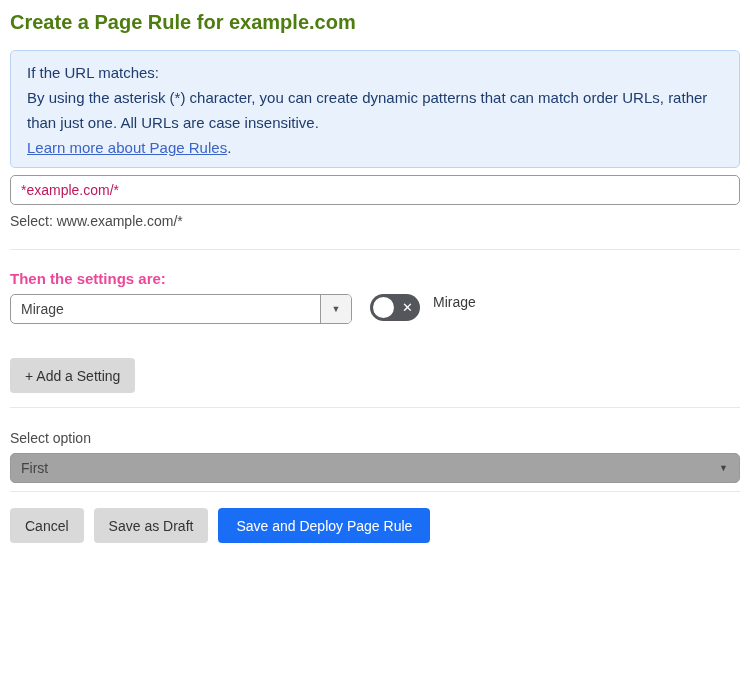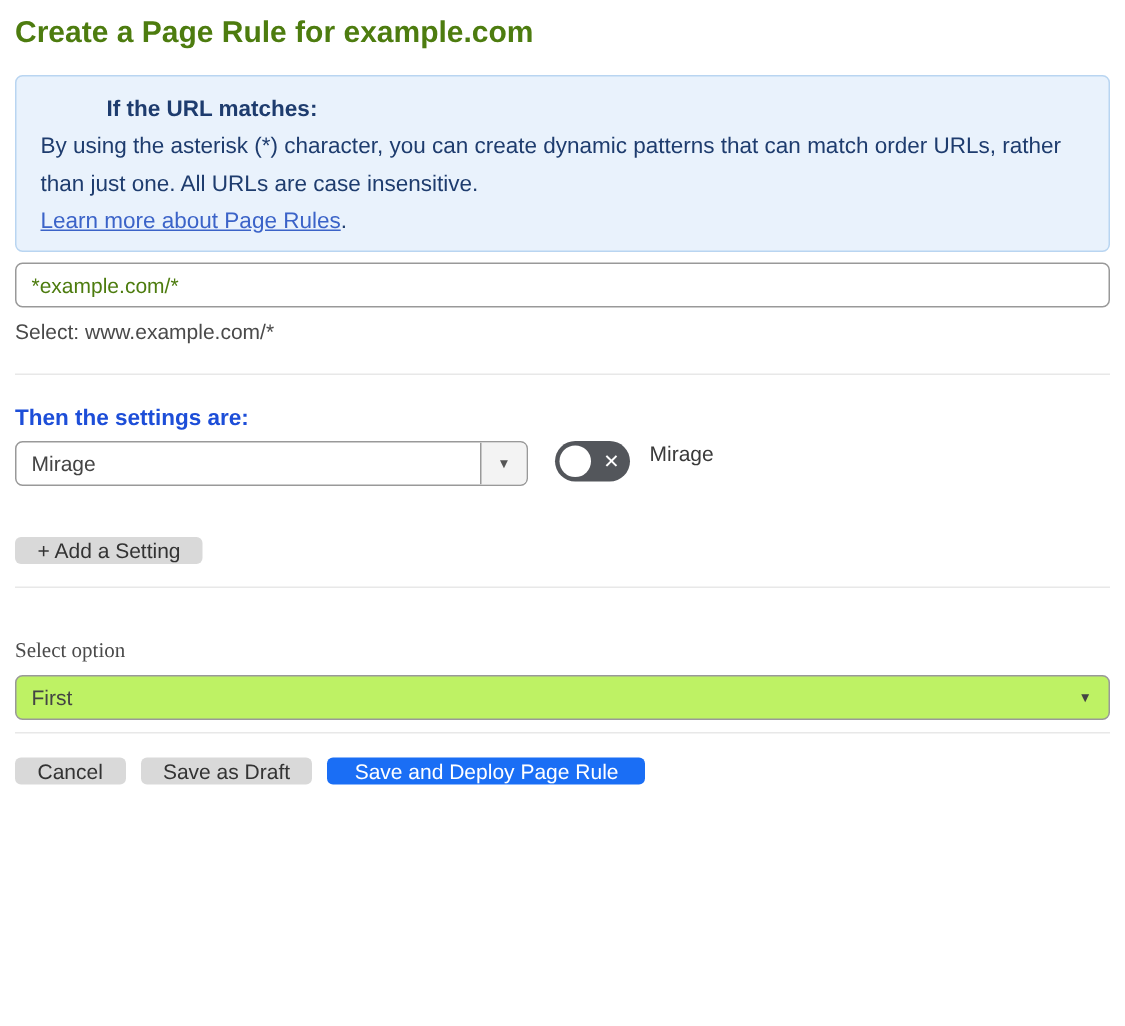--- a/index.html
+++ b/index.html
@@ -24,21 +24,21 @@
   .info-box {
     margin-top: 14px;
     background: #e9f2fc;
     border: 1px solid #b9d5f1;
     border-radius: 5px;
     padding: 9px 16px 7px 16px;
     font-size: 15px;
     line-height: 25px;
     color: #1e3c6e;
   }
-  .info-heading { font-weight: bold; margin-left: 44px; }
+  .info-heading { font-weight: normal; }
   .info-link {
     color: #3b63c8;
     text-decoration: underline;
     cursor: pointer;
   }
   .info-link-suffix { color: #1e3c6e; }
 
   .field-label {
     margin-top: 18px;
     font-size: 14px;
@@ -48,21 +48,21 @@
   .text-input {
     display: block;
     margin-top: 7px;
     width: 730px;
     height: 30px;
     border: 1px solid #999999;
     border-radius: 5px;
     padding: 0 10px;
     font-size: 14px;
     font-family: "Liberation Sans", sans-serif;
-    color: #4d7c0f;
+    color: #be185d;
     background: #ffffff;
     outline: none;
   }
 
   .helper-text {
     margin-top: 5px;
     font-size: 14px;
     line-height: 23px;
     color: #4a4a4a;
   }
@@ -70,21 +70,21 @@
   .divider {
     border: none;
     border-top: 1px solid #e8e8e8;
     margin: 16px 0 0 0;
   }
 
   .section-heading {
     margin-top: 20px;
     font-size: 15px;
     font-weight: bold;
-    color: #1d4ed8;
+    color: #ec4899;
   }
 
   
   .setting-row {
     margin-top: 7px;
     display: flex;
   }
   .setting-select {
     width: 342px;
     height: 30px;
@@ -144,38 +144,38 @@
     font-size: 14px;
     color: #3a3a3a;
   }
 
   .btn {
     display: inline-block;
     border: none;
     border-radius: 4px;
     font-family: "Liberation Sans", sans-serif;
     font-size: 14px;
-    height: 18px;
+    height: 35px;
     padding: 0 15px;
     cursor: pointer;
   }
   .btn-gray { background: #d9d9d9; color: #333333; }
   .btn-blue { background: #1a6ef5; color: #ffffff; padding: 0 18px; }
 
   .add-setting-btn { margin-top: 34px; }
 
   
   .order-select {
     position: relative;
     margin-top: 7px;
     width: 730px;
     height: 30px;
     border: 1px solid #999999;
     border-radius: 5px;
-    background: #bef264;
+    background: #a3a3a3;
     cursor: pointer;
   }
   .order-select-value {
     font-size: 14px;
     color: #444444;
     line-height: 28px;
     padding-left: 10px;
   }
   .order-select-arrow {
     position: absolute;
@@ -226,21 +226,21 @@
       <div class="toggle-x">✕</div>
     </div>
     <div class="toggle-text">Mirage</div>
   </div>
 
   <button class="btn btn-gray add-setting-btn">+ Add a Setting</button>
 
   <hr class="divider" style="margin-top:14px;">
 
 
-  <div class="field-label" style="margin-top:35px;font-family:Liberation Serif, serif;">Select option</div>
+  <div class="field-label" style="margin-top:22px;">Select option</div>
 
   <div class="order-select">
     <div class="order-select-value">First</div>
     <div class="order-select-arrow">▼</div>
   </div>
 
 
   <hr class="divider" style="margin-top:8px;">
 
   <div class="footer-row">

